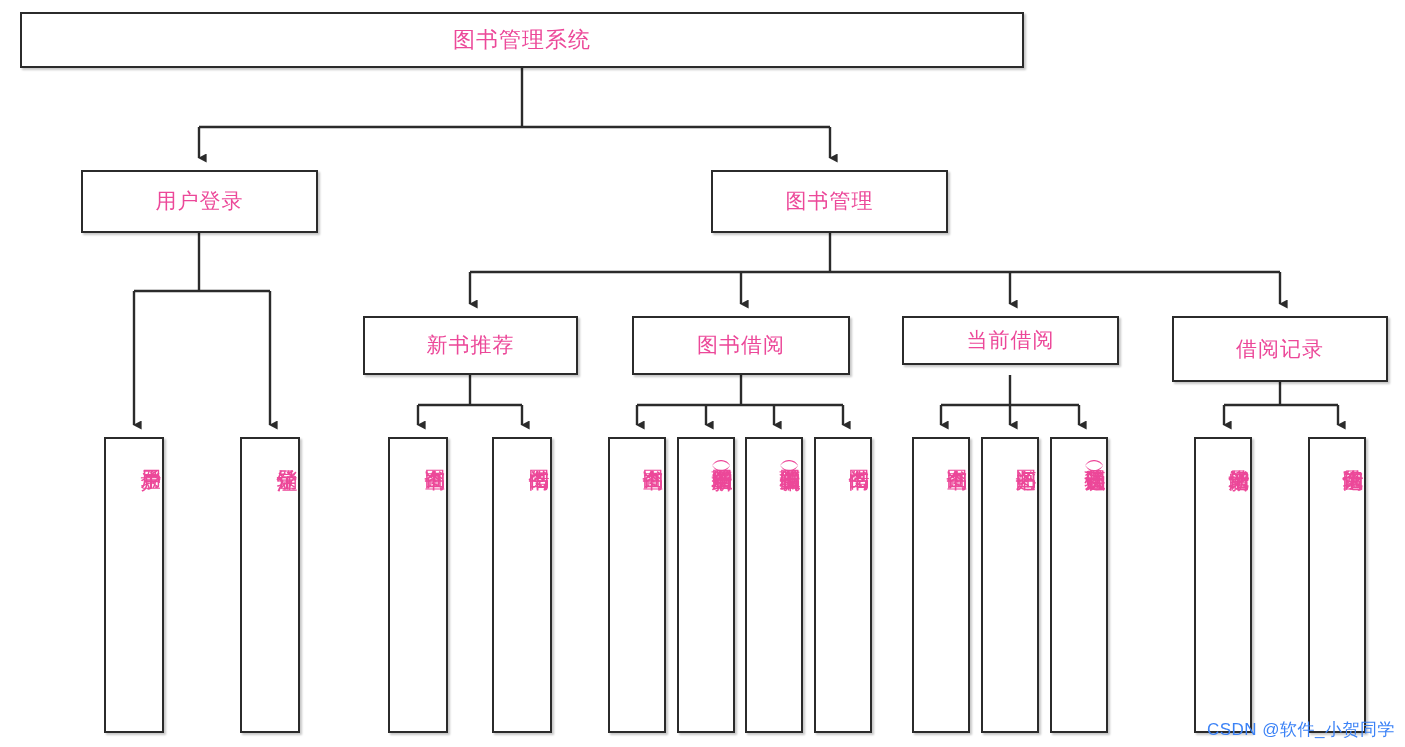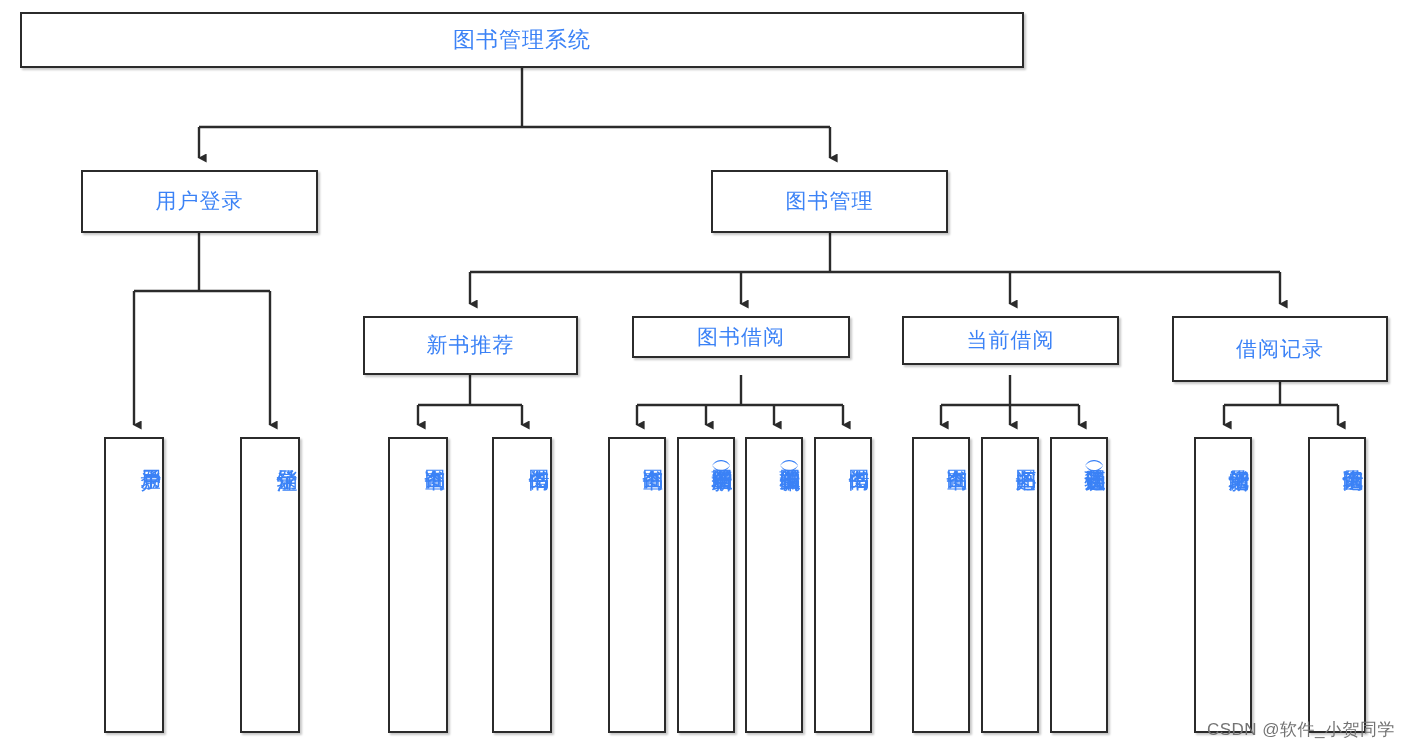--- a/index.html
+++ b/index.html
@@ -28,21 +28,21 @@
   }
   .node {
     position: absolute;
     box-sizing: border-box;
     background: #ffffff;
     border: 2px solid #2b2b2b;
     box-shadow: 2px 2px 2px rgba(0,0,0,0.22);
     display: flex;
     align-items: center;
     justify-content: center;
-    color: #3b82f6;
+    color: #ec4899;
     line-height: 1.18;
   }
   .node.horiz {
     font-size: 21px;
     letter-spacing: 1px;
     text-align: center;
   }
   .node.root {
     font-size: 22px;
   }
@@ -60,21 +60,21 @@
     writing-mode: vertical-rl;
     text-orientation: upright;
     display: block;
     line-height: 1.05;
   }
   .watermark {
     position: absolute;
     right: 10px;
     bottom: 6px;
     font-size: 17px;
-    color: #737373;
+    color: #3b82f6;
     letter-spacing: 0.5px;
     white-space: nowrap;
   }
 </style>
 </head>
 <body>
 
 <div id="diagram-root">
 
   <svg class="wires" viewBox="0 0 1405 747">
@@ -126,21 +126,21 @@
       <path d="M1338,405 L1338,425" marker-end="url(#arrowhead)"></path>
     </g>
   </svg>
 
   <div class="node horiz root" style="left:20px; top:12px; width:1004px; height:56px;">图书管理系统</div>
 
   <div class="node horiz" style="left:81px; top:170px; width:237px; height:63px;">用户登录</div>
   <div class="node horiz" style="left:711px; top:170px; width:237px; height:63px;font-family:Liberation Serif, serif;">图书管理</div>
 
   <div class="node horiz" style="left:363px; top:316px; width:215px; height:59px;">新书推荐</div>
-  <div class="node horiz" style="left:632px; top:316px; width:218px; height:42px;">图书借阅</div>
+  <div class="node horiz" style="left:632px; top:316px; width:218px; height:59px;">图书借阅</div>
   <div class="node horiz" style="left:902px; top:316px; width:217px; height:49px;">当前借阅</div>
   <div class="node horiz" style="left:1172px; top:316px; width:216px; height:66px;">借阅记录</div>
 
   <div class="node vert" style="left:104px; top:437px; width:60px; height:296px;">
     <span class="vlabel">用户登录</span>
   </div>
   <div class="node vert" style="left:240px; top:437px; width:60px; height:296px;">
     <span class="vlabel">注销登录</span>
   </div>
 

